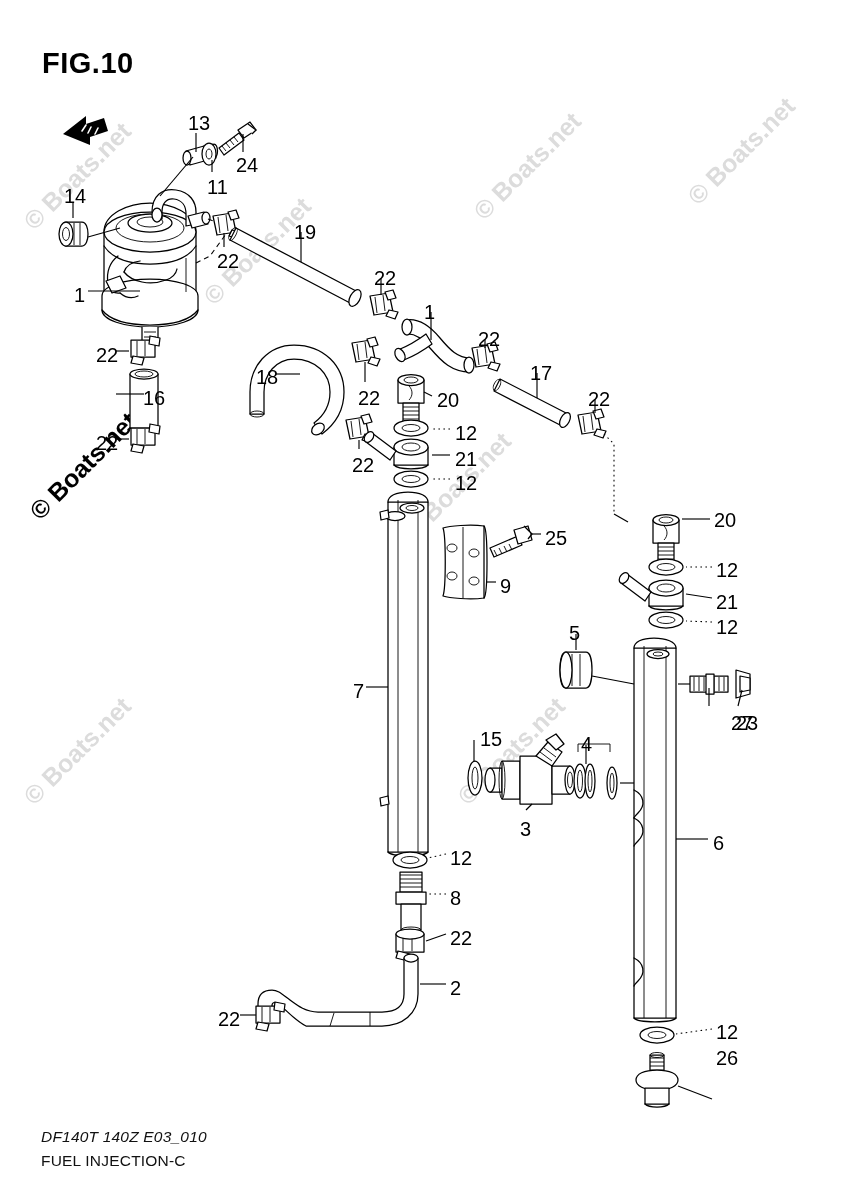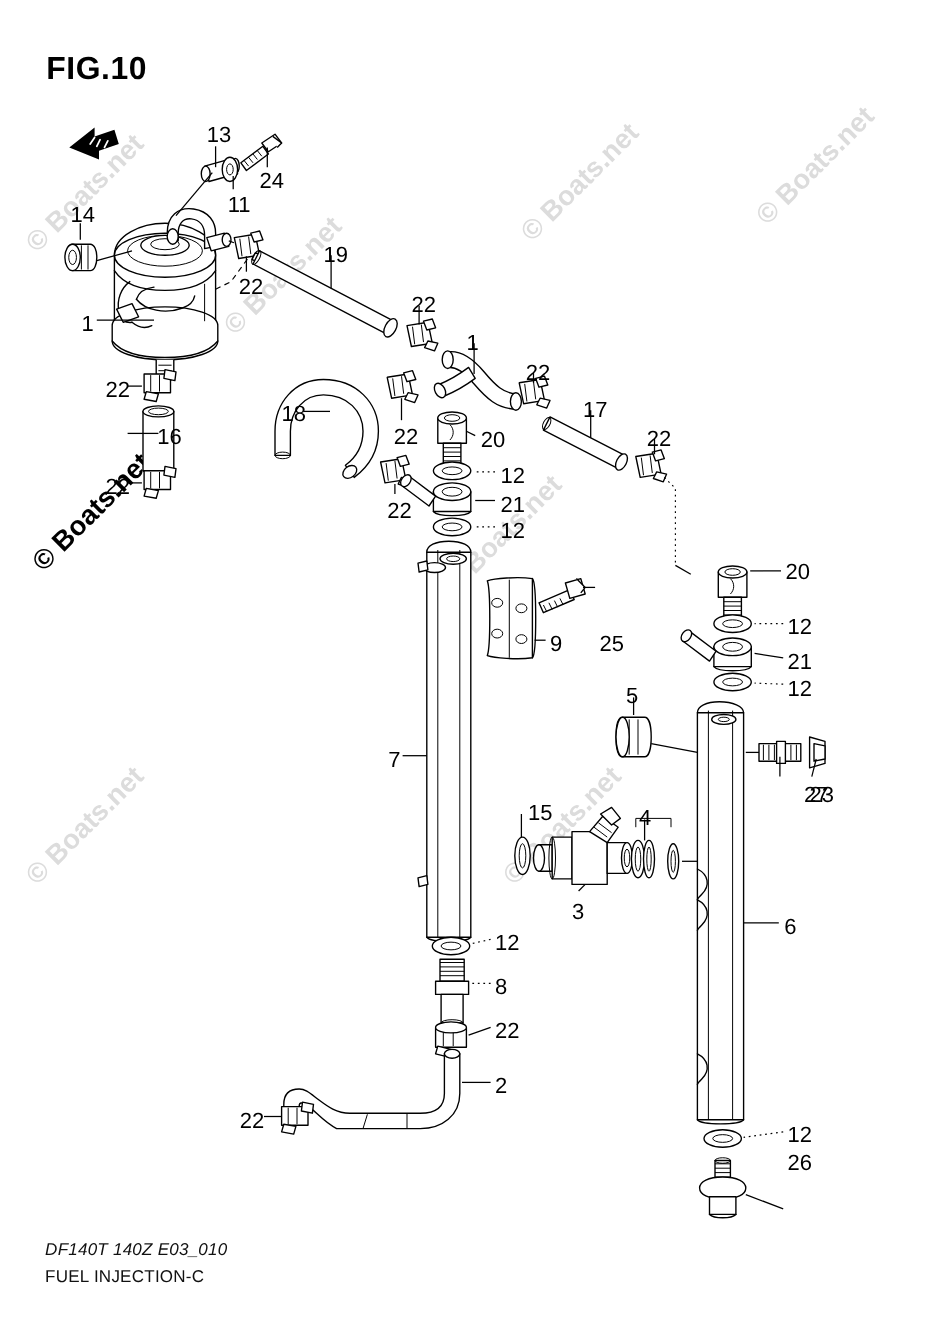--- a/index.html
+++ b/index.html
@@ -522,21 +522,21 @@
   <div class="num" style="left:96px;top:388px;margin-left:47px;">16</div>
   <div class="num" style="left:96px;top:433px;">22</div>
   <div class="num" style="left:256px;top:367px;text-align:center;">18</div>
   <div class="num" style="left:358px;top:388px;">22</div>
   <div class="num" style="left:437px;top:390px;">20</div>
   <div class="num" style="left:455px;top:423px;">12</div>
   <div class="num" style="left:455px;top:449px;">21</div>
   <div class="num" style="left:352px;top:455px;">22</div>
   <div class="num" style="left:455px;top:473px;">12</div>
   <div class="num" style="left:714px;top:510px;">20</div>
-  <div class="num" style="left:545px;top:528px;margin-top:48px;">25</div>
+  <div class="num" style="left:545px;top:528px;">25</div>
   <div class="num" style="left:716px;top:560px;">12</div>
   <div class="num" style="left:500px;top:576px;">9</div>
   <div class="num" style="left:716px;top:592px;">21</div>
   <div class="num" style="left:716px;top:617px;">12</div>
   <div class="num" style="left:569px;top:623px;">5</div>
   <div class="num" style="left:353px;top:681px;">7</div>
   <div class="num" style="left:736px;top:713px;">23</div>
   <div class="num" style="left:731px;top:713px;">27</div>
   <div class="num" style="left:467px;top:729px;margin-left:13px;">15</div>
   <div class="num" style="left:581px;top:734px;">4</div>

